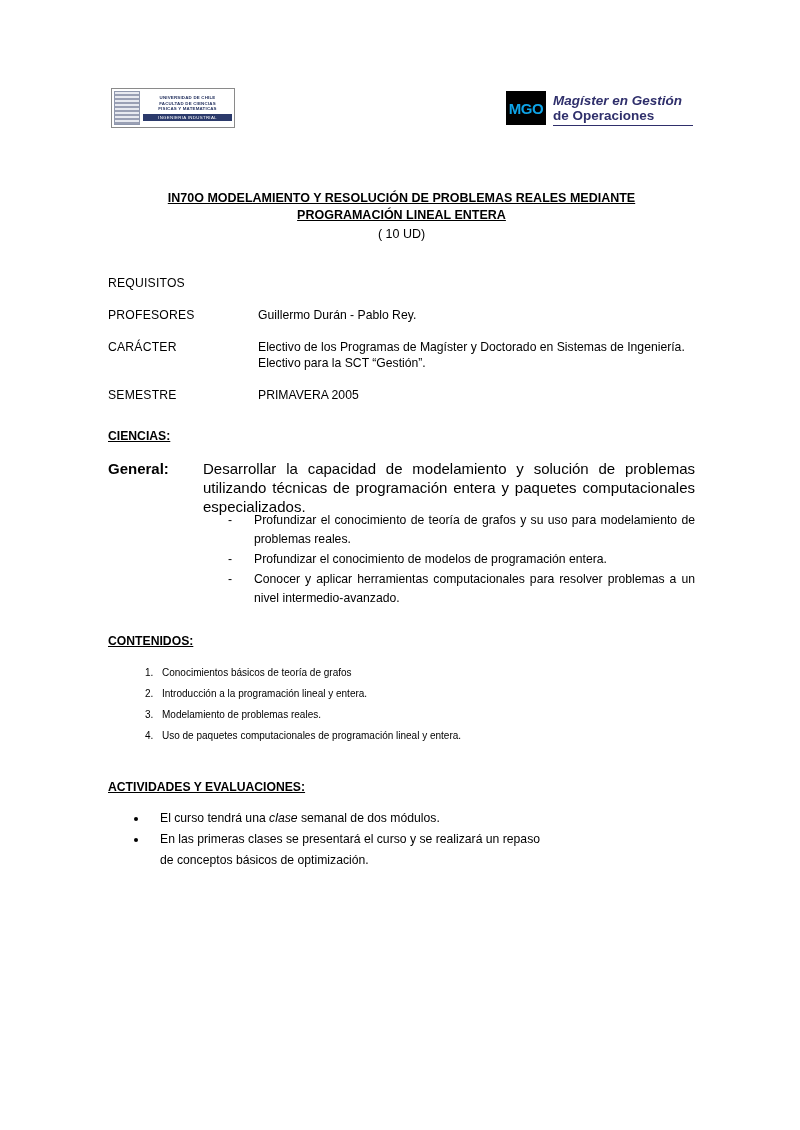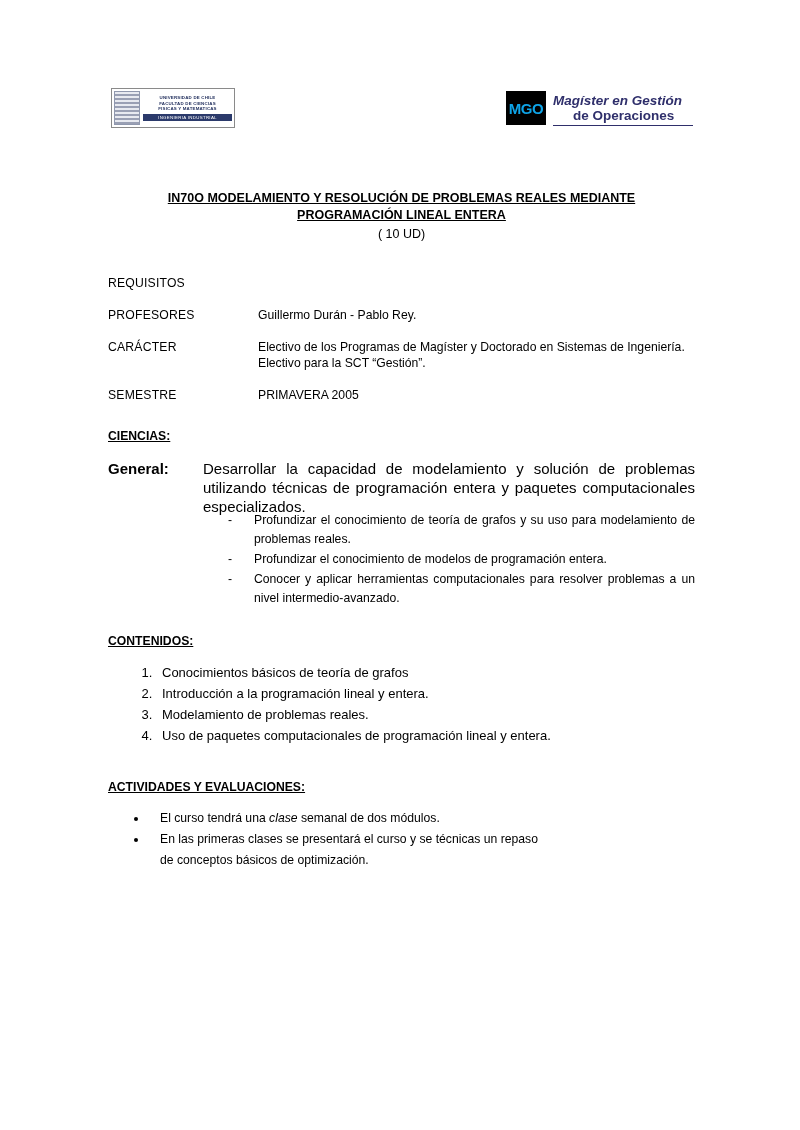--- a/index.html
+++ b/index.html
@@ -107,21 +107,20 @@
   .logo-mgo .mgo-text .l1 {
     font-size: 13.5px;
     font-weight: bold;
     color: #2f2f6b;
     font-style: italic;
   }
   .logo-mgo .mgo-text .l2 {
     font-size: 13.5px;
     font-weight: bold;
     color: #2f2f6b;
-    margin-left: 20px;
   }
   .logo-mgo .underline {
     position: absolute;
     left: 47px;
     bottom: 4px;
     width: 140px;
     height: 1px;
     background: #2f2f6b;
   }
 
@@ -209,21 +208,21 @@
     font-weight: bold;
   }
   .spec-items {
     margin-left: 120px;
     margin-top: -19px;
   }
 
   ol.num-list {
     margin: 14px 0 0 0;
     padding-left: 48px;
-    font-size: 13px;
+    font-size: 10px;
     line-height: 21px;
   }
   ol.num-list li {
     padding-left: 6px;
   }
 
   ul.bullet-list {
     margin: 14px 0 12px 0;
     padding-left: 40px;
     font-size: 12.2px;
@@ -329,18 +328,18 @@
     <li>Uso de paquetes computacionales de programación lineal y entera.</li>
   </ol>
 
   <div class="section-title" style="margin-top:34px;">ACTIVIDADES Y EVALUACIONES:</div>
 
   <ul class="bullet-list">
     <li>
       <span>El curso tendrá una </span><em class="ital">clase</em><span> semanal de dos módulos.</span>
     </li>
     <li>
-      <span>En las primeras clases se presentará el curso y se técnicas un repaso</span>
+      <span>En las primeras clases se presentará el curso y se realizará un repaso</span>
       <span class="cont">de conceptos básicos de optimización.</span>
     </li>
   </ul>
 
 </div>
 
 </body></html>

